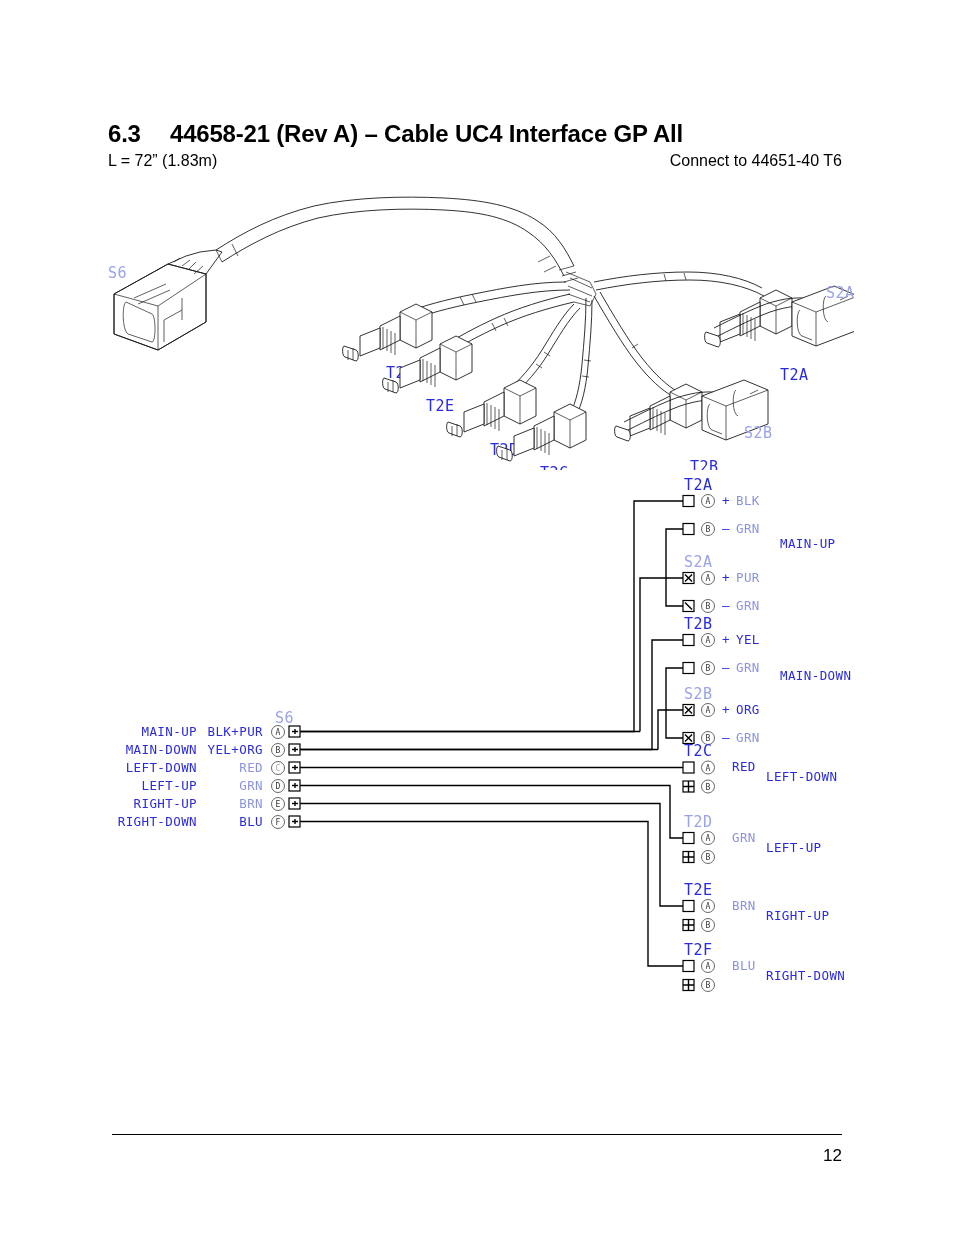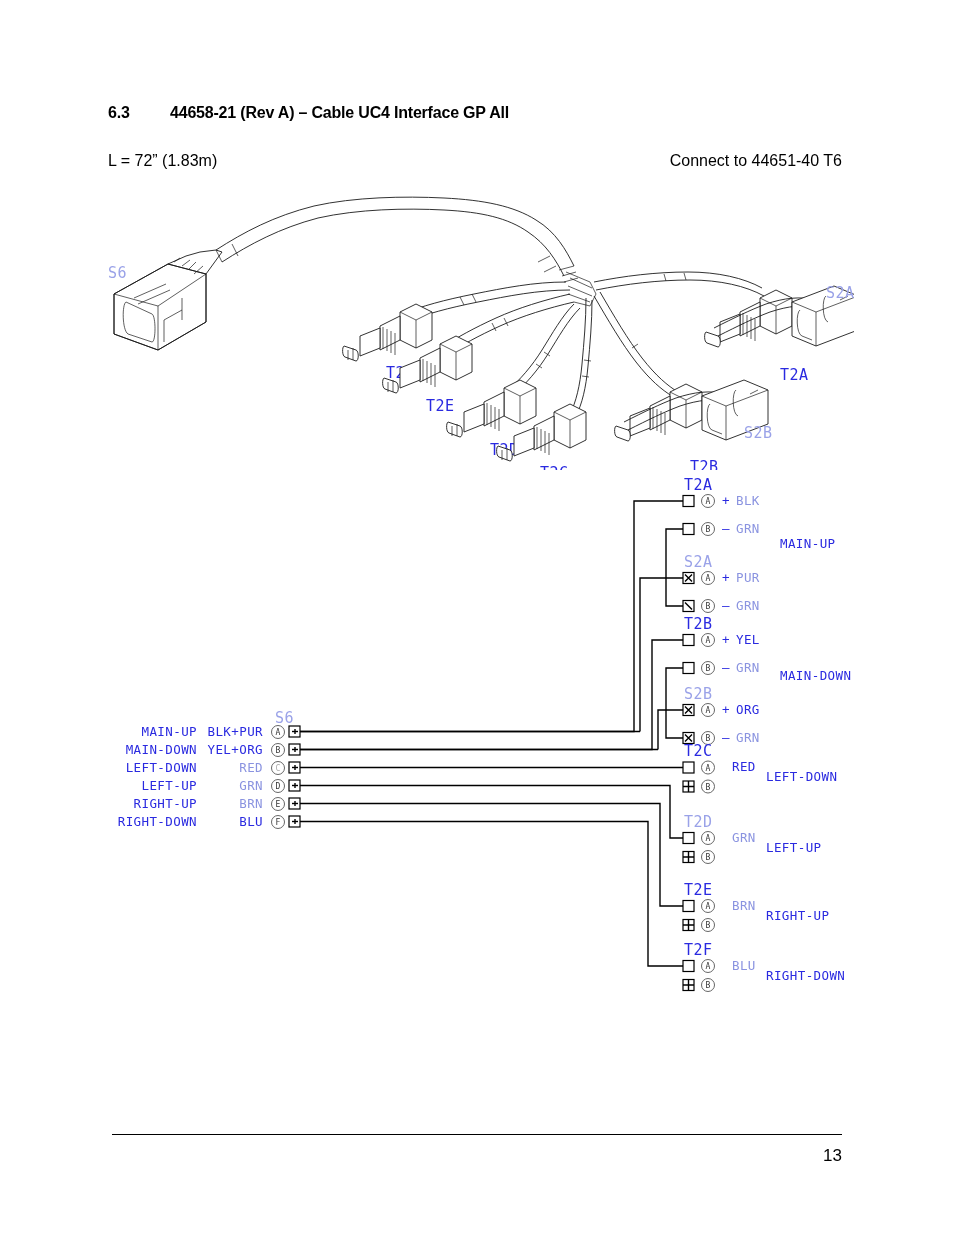--- a/index.html
+++ b/index.html
@@ -13,23 +13,23 @@
     position: relative;
     font-family: "Liberation Sans", sans-serif;
     color: #000000;
     overflow: hidden;
   }
 
   
   #heading {
     position: absolute;
     left: 108px;
-    top: 104px;
+    top: 120px;
     width: 740px;
-    font-size: 16px;
+    font-size: 24px;
     font-weight: bold;
     letter-spacing: -0.2px;
     white-space: nowrap;
   }
   #heading .sec-num { display: inline-block; width: 62px; }
 
   #subline {
     position: absolute;
     left: 108px;
     top: 152px;
@@ -518,13 +518,13 @@
     <rect class="box" x="583" y="501.5" width="11" height="11"></rect>
     <path class="wire" d="M588.5,501.5 L588.5,512.5 M583,507 L594,507" stroke-width="0.9"></path>
     <circle class="pincirc" cx="608" cy="507" r="6.5"></circle>
     <text class="pin-txt" text-anchor="middle" x="608" y="510">B</text>
   </g>
 
 </svg>
 </div>
 
 <div id="footer-rule"></div>
-<div id="page-number">13</div>
+<div id="page-number">12</div>
 
 </body></html>

